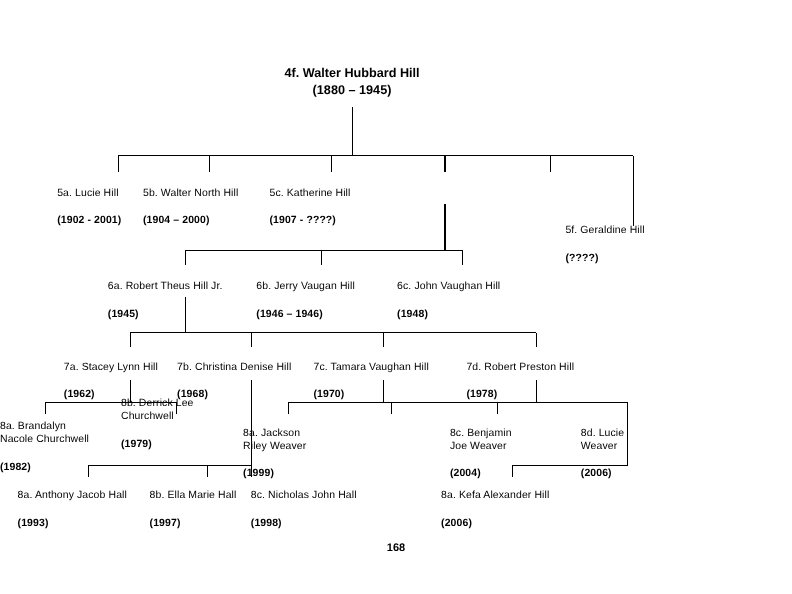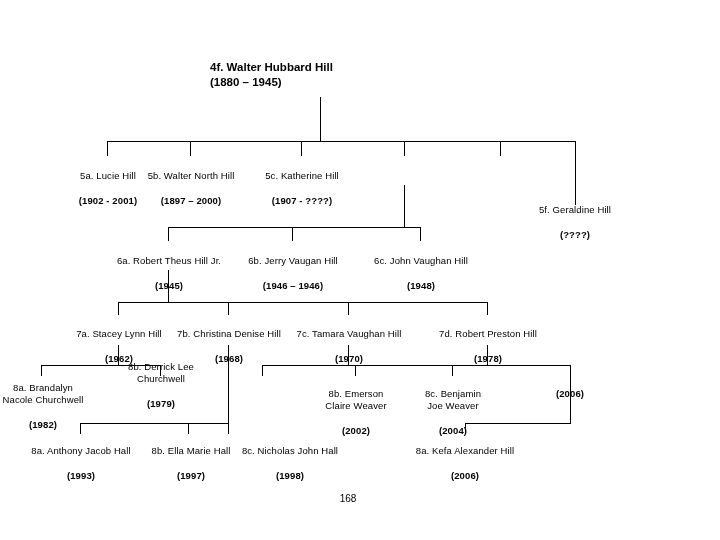--- a/index.html
+++ b/index.html
@@ -16,32 +16,32 @@
     color: #000000;
   }
   #chart {
     position: absolute;
     left: 0; top: 0;
     width: 720px;
     height: 540px;
   }
   .node {
     position: absolute;
-    text-align: center;
+    text-align: left;
     font-size: 9.5px;
     line-height: 12.5px;
     color: #000;
     white-space: pre-line;
     letter-spacing: 0.1px;
   }
   .node .nm { display: block; }
   .node .yr { display: block; font-weight: bold; }
   .title {
     position: absolute;
-    text-align: left;
+    text-align: center;
     font-size: 11.5px;
     font-weight: bold;
     line-height: 15px;
   }
   .title .nm { display: block; }
   .title .yr { display: block; }
   .page-num {
     position: absolute;
     text-align: center;
     font-size: 10px;
@@ -122,21 +122,21 @@
     <span class="nm">4f. Walter Hubbard Hill</span>
     <span class="yr">(1880 – 1945)</span>
   </div>
 
   <div class="node" style="left:52px; top:157px; width:112px;">
     <span class="nm">5a. Lucie Hill</span>
     <span class="yr">(1902 - 2001)</span>
   </div>
   <div class="node" style="left:130px; top:157px; width:122px;">
     <span class="nm">5b. Walter North Hill</span>
-    <span class="yr">(1897 – 2000)</span>
+    <span class="yr">(1904 – 2000)</span>
   </div>
   <div class="node" style="left:245px; top:157px; width:114px;">
     <span class="nm">5c. Katherine Hill</span>
     <span class="yr">(1907 - ????)</span>
   </div>
   <div class="node" style="left:514px; top:191px; width:122px;">
     <span class="nm">5f. Geraldine Hill</span>
     <span class="yr">(????)</span>
   </div>
 
@@ -174,31 +174,33 @@
     <span class="nm">8a. Brandalyn
 Nacole Churchwell</span>
     <span class="yr">(1982)</span>
   </div>
   <div class="node" style="left:110px; top:348px; width:102px;">
     <span class="nm">8b. Derrick Lee
 Churchwell</span>
     <span class="yr">(1979)</span>
   </div>
 
-  <div class="node" style="left:312px; top:375px; width:88px;">
-    <span class="nm">8b. Emerson
-Claire Weaver</span>
-    <span class="yr">(2002)</span>
+  <div class="node" style="left:221px; top:375px; width:84px;">
+    <span class="nm">8a. Jackson
+Riley Weaver</span>
+    <span class="yr">(1999)</span>
   </div>
   <div class="node" style="left:409px; top:375px; width:88px;">
     <span class="nm">8c. Benjamin
 Joe Weaver</span>
     <span class="yr">(2004)</span>
   </div>
   <div class="node" style="left:528px; top:375px; width:84px;">
+    <span class="nm">8d. Lucie
+Weaver</span>
     <span class="yr">(2006)</span>
   </div>
 
   <div class="node" style="left:16px; top:432px; width:130px;">
     <span class="nm">8a. Anthony Jacob Hall</span>
     <span class="yr">(1993)</span>
   </div>
   <div class="node" style="left:136px; top:432px; width:110px;">
     <span class="nm">8b. Ella Marie Hall</span>
     <span class="yr">(1997)</span>
@@ -206,15 +208,15 @@
   <div class="node" style="left:228px; top:432px; width:124px;">
     <span class="nm">8c. Nicholas John Hall</span>
     <span class="yr">(1998)</span>
   </div>
 
   <div class="node" style="left:401px; top:432px; width:128px;">
     <span class="nm">8a. Kefa Alexander Hill</span>
     <span class="yr">(2006)</span>
   </div>
 
-  <div class="page-num" style="left:318px; top:492px; width:60px;">168</div>
+  <div class="page-num" style="left:330px; top:492px; width:60px;font-weight:bold;">168</div>
 
 </div>
 
 </body></html>

